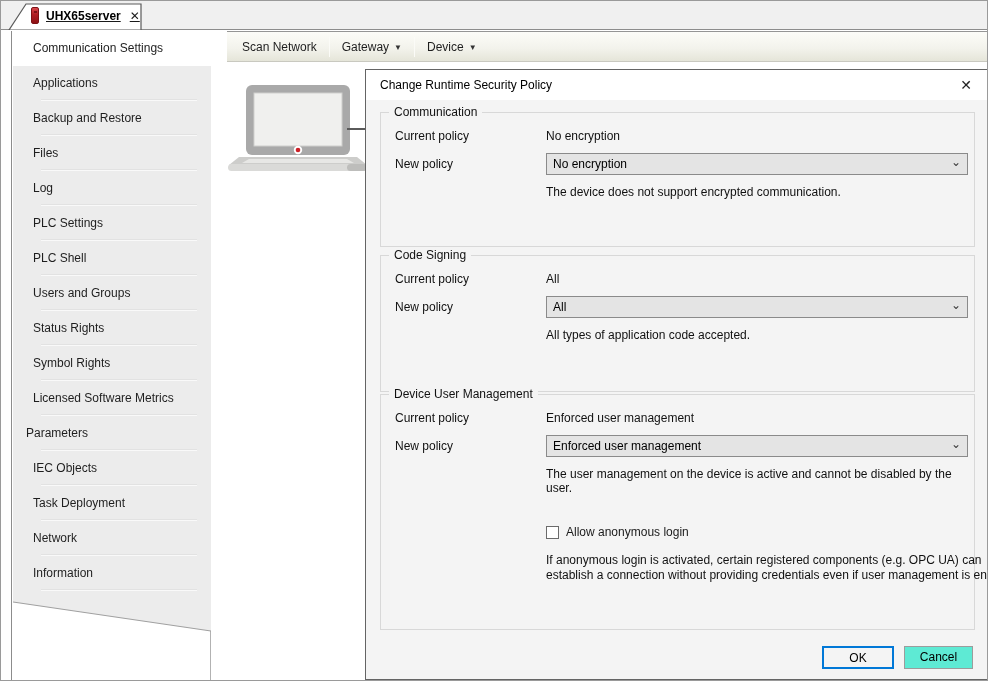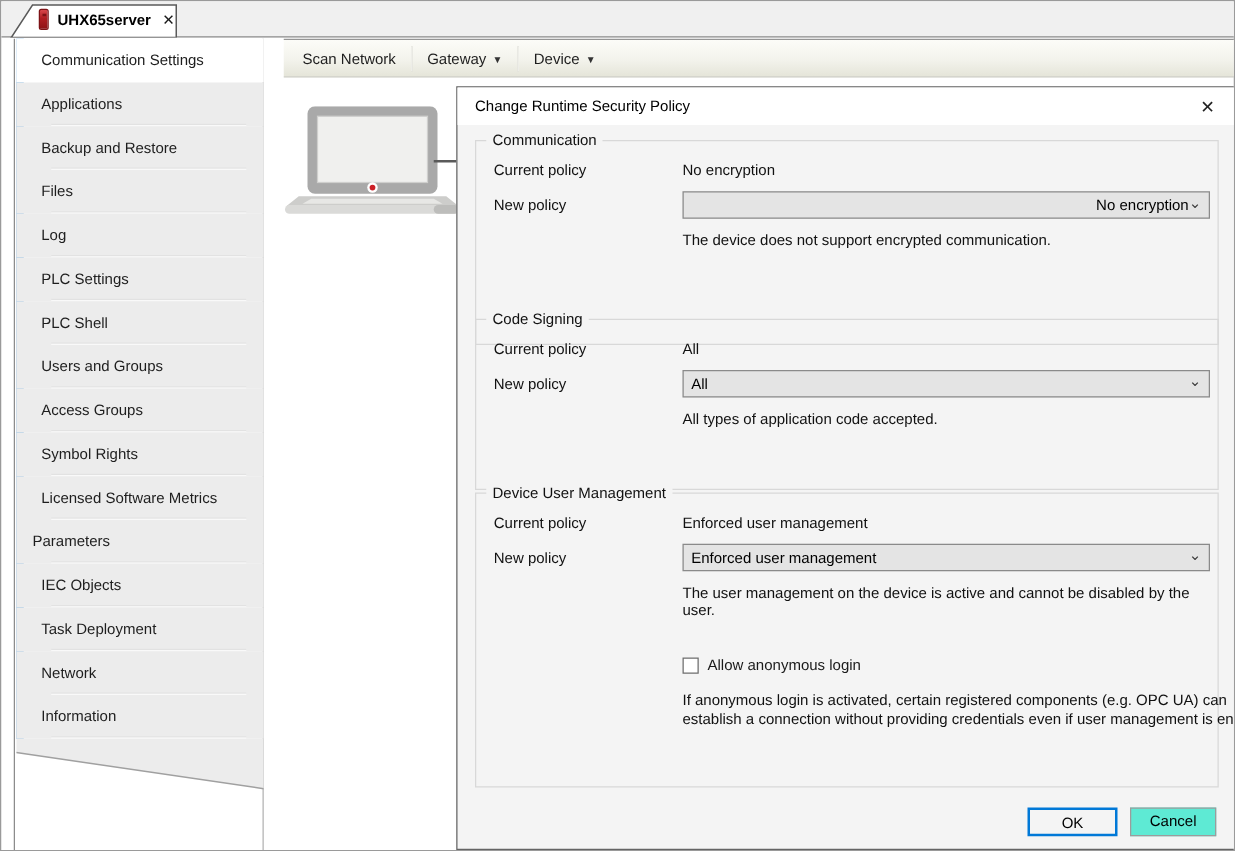--- a/index.html
+++ b/index.html
@@ -7,21 +7,21 @@
   .screen {
     position: relative; width: 988px; height: 681px; overflow: hidden;
     background: #ffffff; border: 1px solid #9a9a9a; font-size: 12px; color: #1a1a1a;
   }
 
   
   .tabbar { position: absolute; left: 0; top: 0; width: 988px; height: 29px;
             background: #f0f0f0; border-bottom: 1px solid #8c8c8c; }
   .tab { position: absolute; left: 6px; top: 2px; width: 136px; height: 27px; }
   .tab svg { position: absolute; left: 0; top: 0; }
-  .tab-content { position: absolute; left: 24px; top: 4px; display: flex; align-items: center; gap: 7px; }
+  .tab-content { position: absolute; left: 24px; top: 4px; display: flex; align-items: center; gap: 7px; text-decoration: underline; }
   .tab-device-icon { width: 8px; height: 17px; border-radius: 2px;
         background: linear-gradient(180deg,#d8474b 0%, #b01d22 45%, #8e1216 100%);
         border: 1px solid #7d1216; position: relative; }
   .tab-device-icon::after { content:""; position:absolute; left:2px; top:3px; width:3px; height:2px; background:#7d1216; }
   .tab-title { font-weight: bold; color: #000; }
   .tab-close { font-weight: bold; color: #1a1a1a; font-size: 12px; cursor: default; margin-left: 2px; }
 
   
   .toolbar { position: absolute; left: 226px; top: 30px; width: 777px; height: 31px;
              background: linear-gradient(180deg, #fcfcf8 0%, #f3f3ec 55%, #e5e5d9 100%);
@@ -52,21 +52,21 @@
   
   .dialog { position: absolute; left: 364px; top: 68px; width: 624px; height: 611px;
             background: #f4f4f4; border: 1px solid #646464; }
   .dlg-title { position: absolute; left: 0; top: 0; right: 0; height: 30px; background: #ffffff;
                display: flex; align-items: center; padding: 0 16px 0 14px; }
   .dlg-title-text { flex: 1; color: #000; }
   .dlg-close { font-size: 14px; color: #222; cursor: default; }
 
   .group { position: absolute; left: 14px; width: 595px; border: 1px solid #d8d8d8; }
   .group-legend { position: absolute; top: -8px; left: 8px; background: #f4f4f4; padding: 0 5px; color: #111; }
-  .g1 { top: 42px;  height: 164px; text-align: right; }
+  .g1 { top: 42px;  height: 135px; }
   .g2 { top: 185px; height: 137px; }
   .g3 { top: 324px; height: 236px; }
 
   .row-label { position: absolute; left: 14px; color: #111; }
   .row-value { position: absolute; left: 165px; color: #111; }
   .r-current { top: 16px; }
   .r-new     { top: 44px; }
   .r-help    { top: 72px; }
 
   .combo { position: absolute; left: 165px; top: 40px; width: 422px; height: 22px;
@@ -131,21 +131,21 @@
         <li>Files</li>
 
         <li>Log</li>
 
         <li>PLC Settings</li>
 
         <li>PLC Shell</li>
 
         <li>Users and Groups</li>
 
-        <li>Access Groups</li>
+        <li>Status Rights</li>
 
         <li>Symbol Rights</li>
 
         <li>Licensed Software Metrics</li>
 
         <li class="indent">Parameters</li>
 
         <li>IEC Objects</li>
 
         <li>Task Deployment</li>

